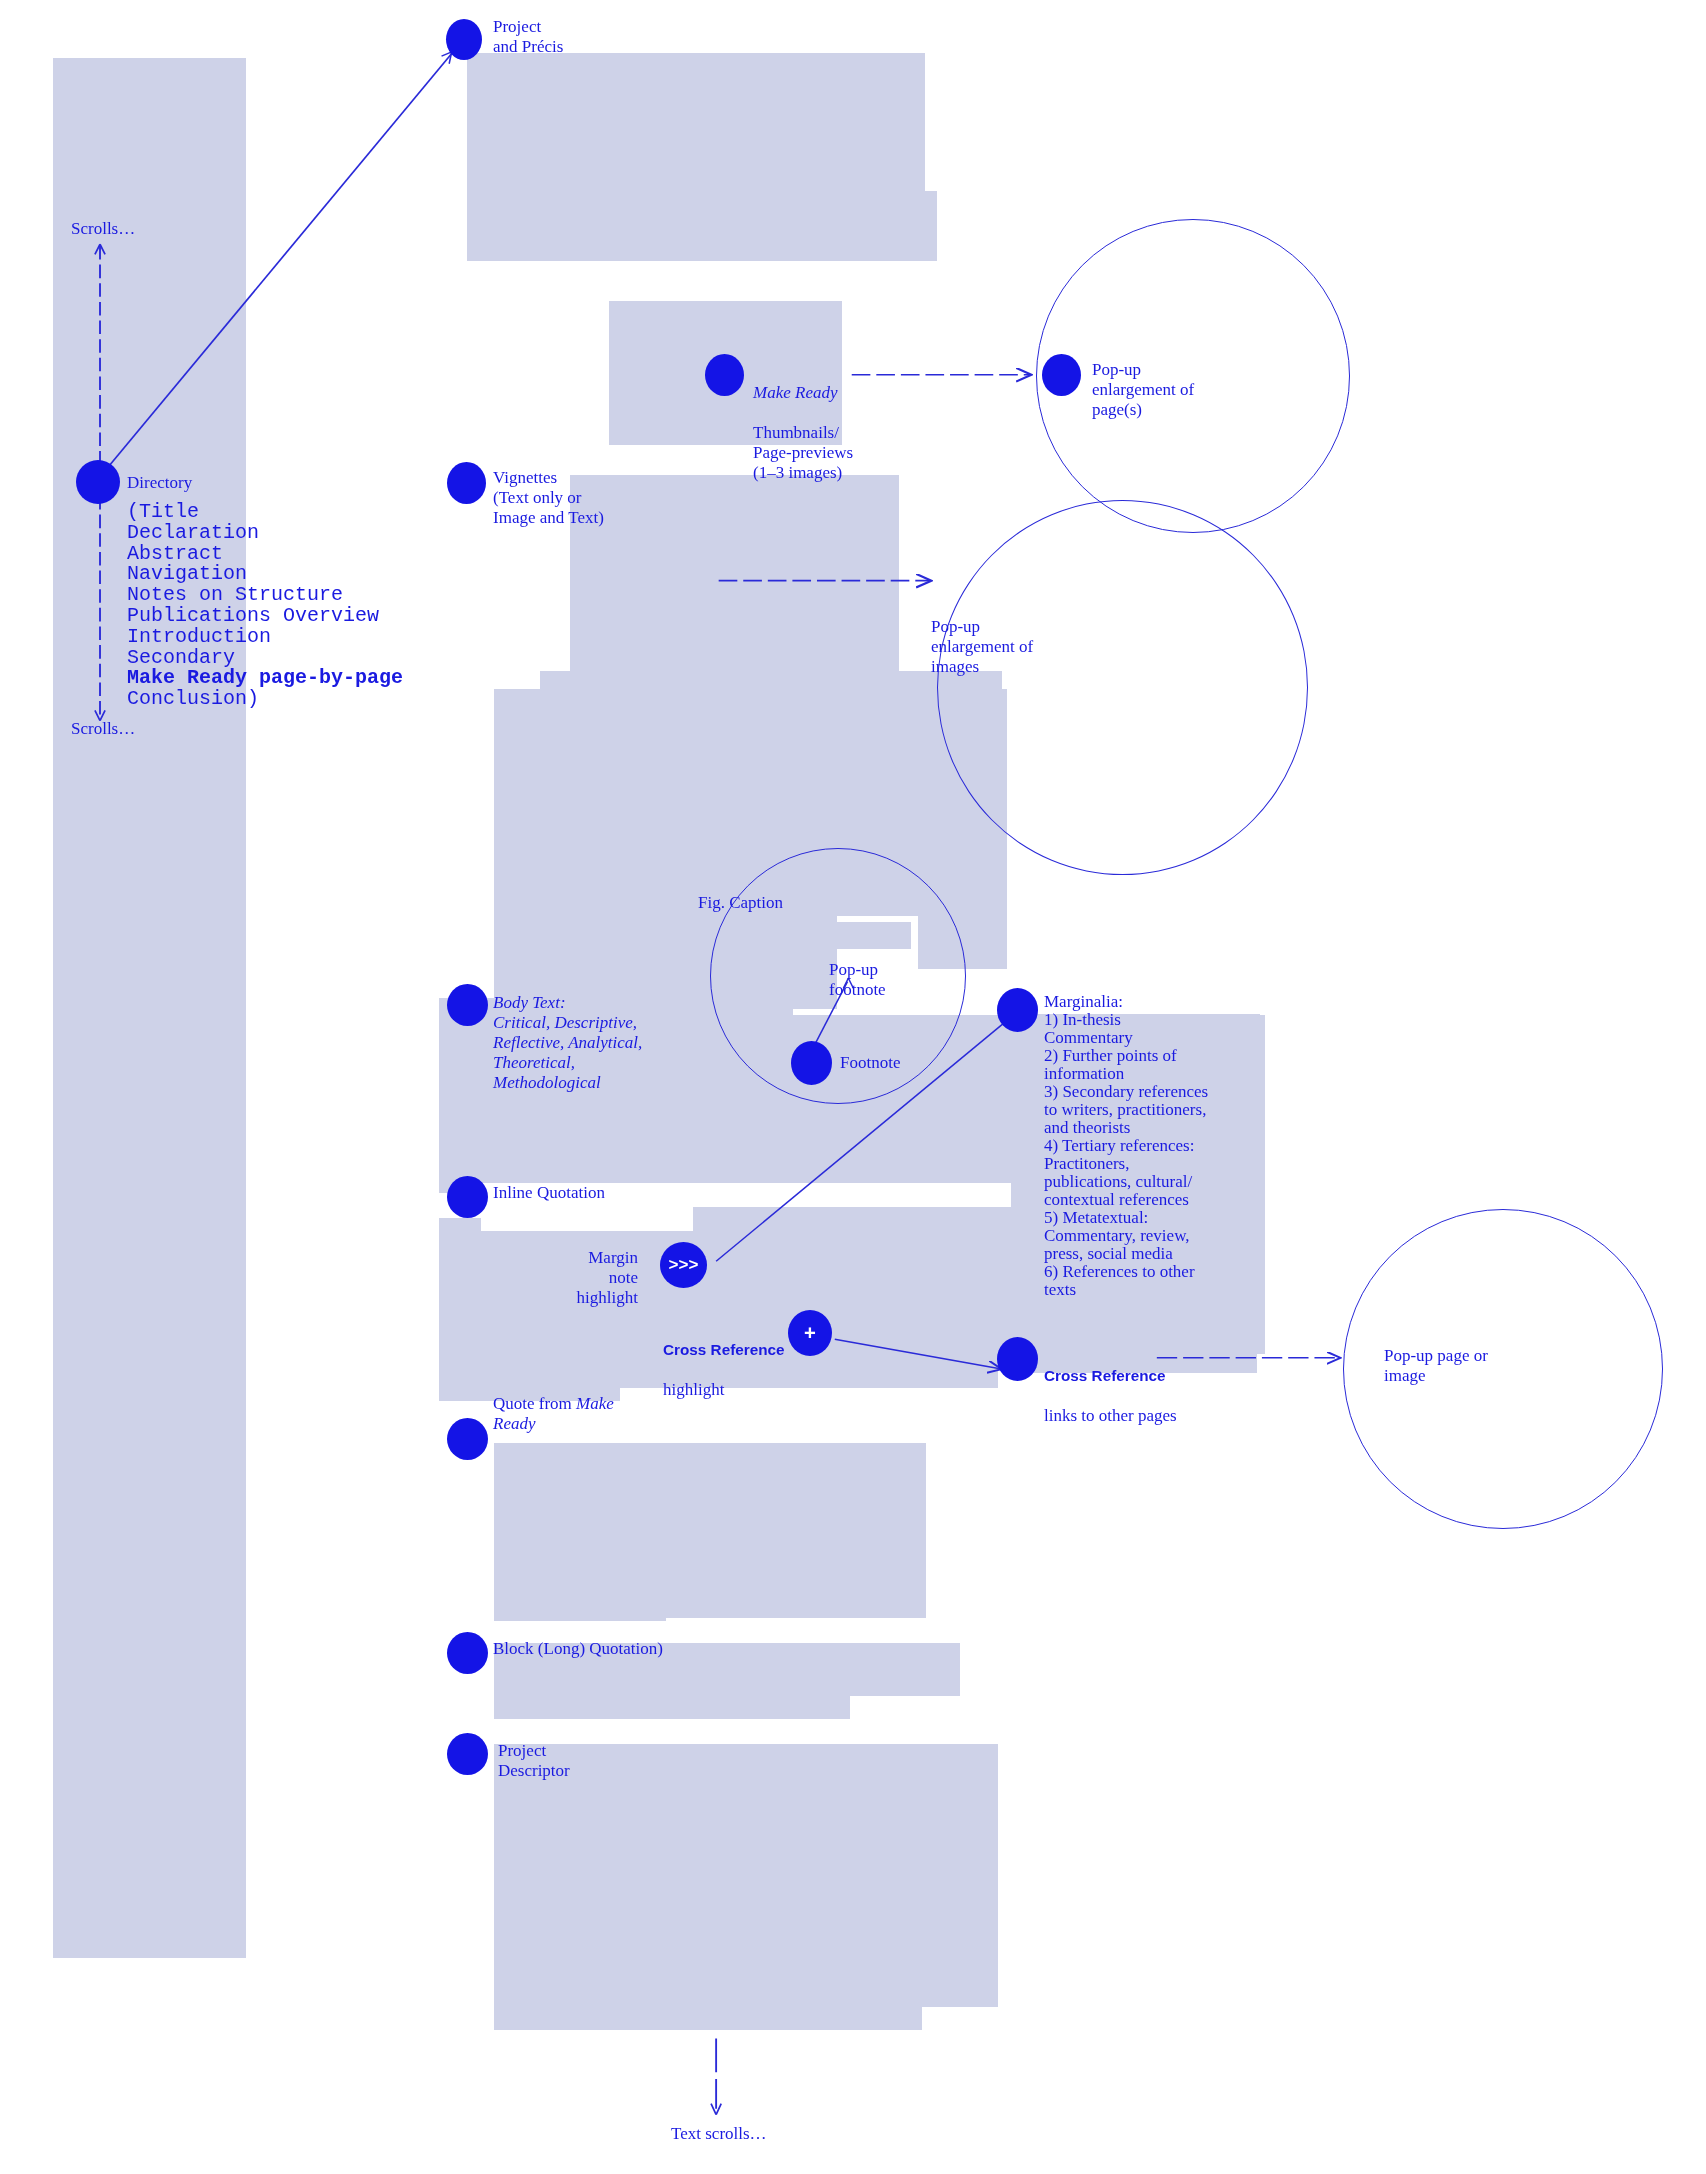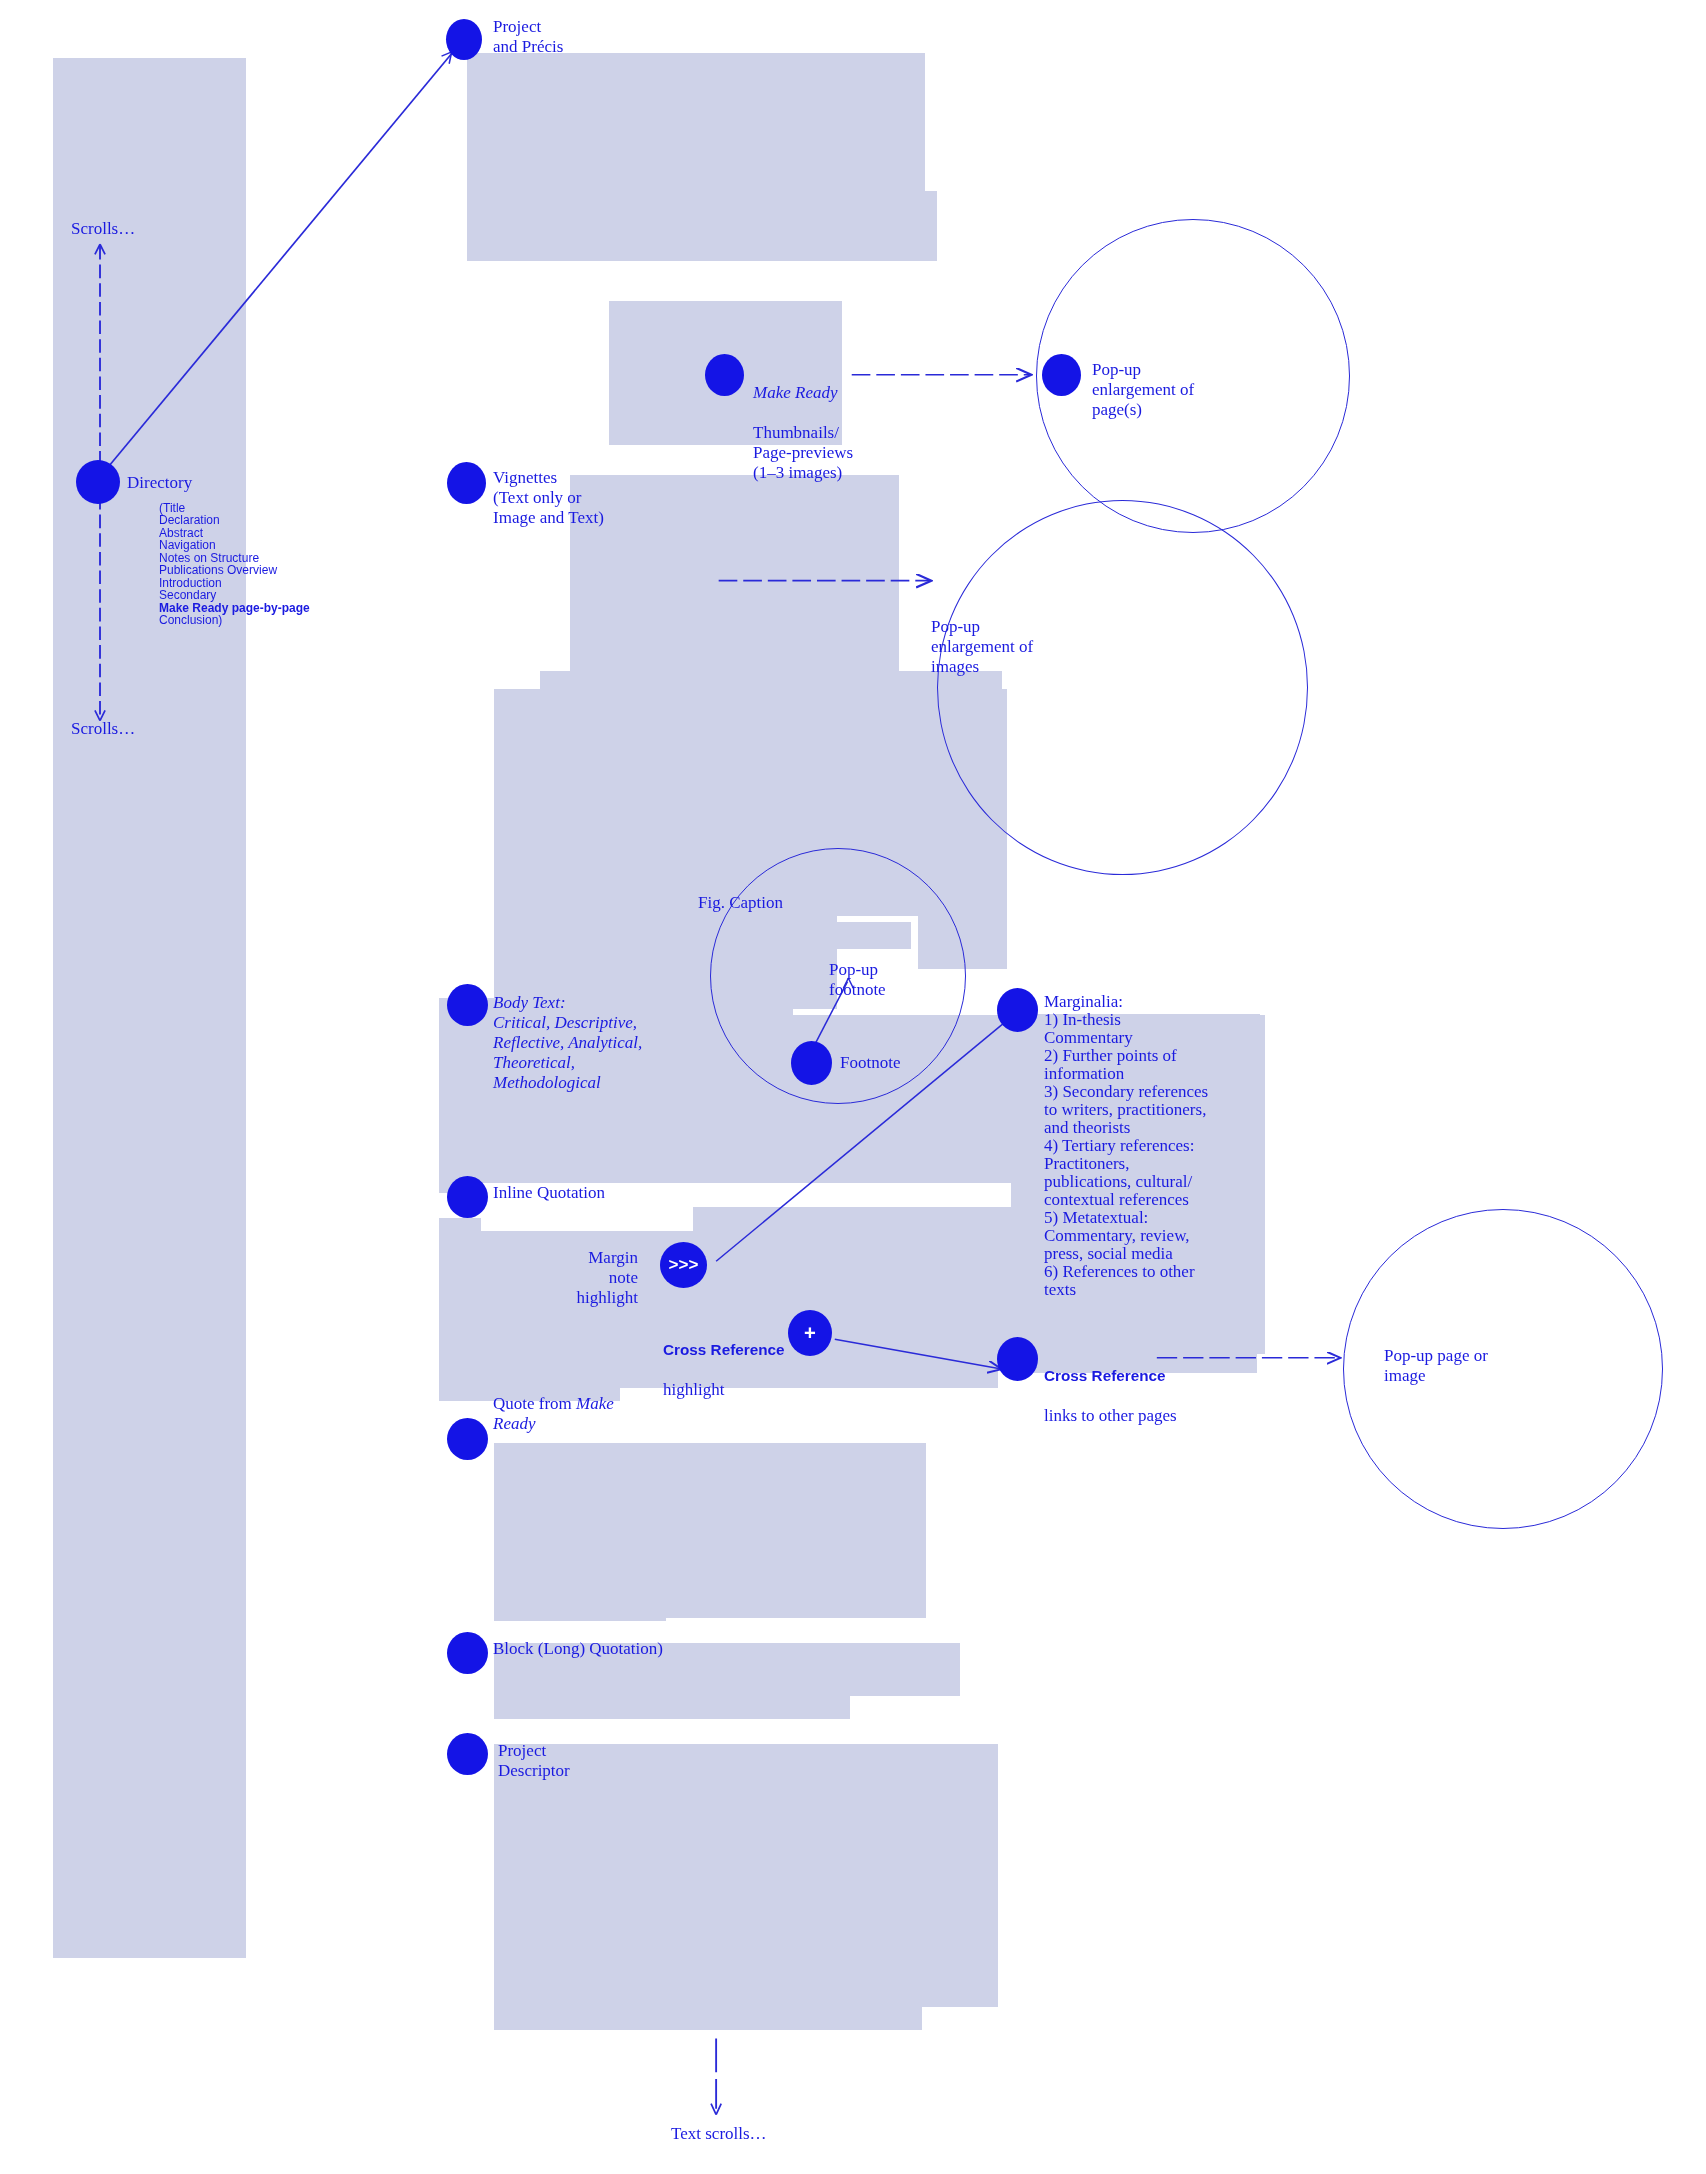--- a/index.html
+++ b/index.html
@@ -7,21 +7,21 @@
   #stage{position:relative;width:1706px;height:2175px;background:#fff;overflow:hidden;}
   .blk{position:absolute;background:#ced2e8;}
   .lbl{position:absolute;color:#1a1ae0;font-family:"Liberation Serif",serif;font-size:17px;line-height:1.18;white-space:pre-line;}
   .node{position:absolute;border-radius:50%;background:#1414e6;}
   .node.ico{color:#ffffff;font-family:"Liberation Sans",sans-serif;font-weight:bold;display:flex;align-items:center;justify-content:center;}
   .ring{position:absolute;border:1.2px solid #2a2ad8;border-radius:50%;background:transparent;}
   .it{font-style:italic;}
   .bd{font-weight:bold;}
   .sans{font-family:"Liberation Sans",sans-serif;font-weight:bold;}
   svg.arrows{position:absolute;left:0;top:0;width:1706px;height:2175px;pointer-events:none;}
-  .dirlist{position:absolute;color:#1a1ae0;font-size:12px;line-height:1.04;font-family:Liberation Sans, sans-serif;margin-left:32px;}
+  .dirlist{position:absolute;color:#1a1ae0;font-size:20px;line-height:1.04;font-family:Liberation Mono, monospace;}
   .dirlist div{white-space:nowrap;}
   .marg{position:absolute;color:#1a1ae0;font-size:17px;line-height:1.06;font-family:"Liberation Serif",serif;width:165px;}
 </style>
 </head>
 <body>
 
 <div id="stage">
 
   <div class="blk" style="left:53px;top:58px;width:193px;height:1900px;"></div>
 

